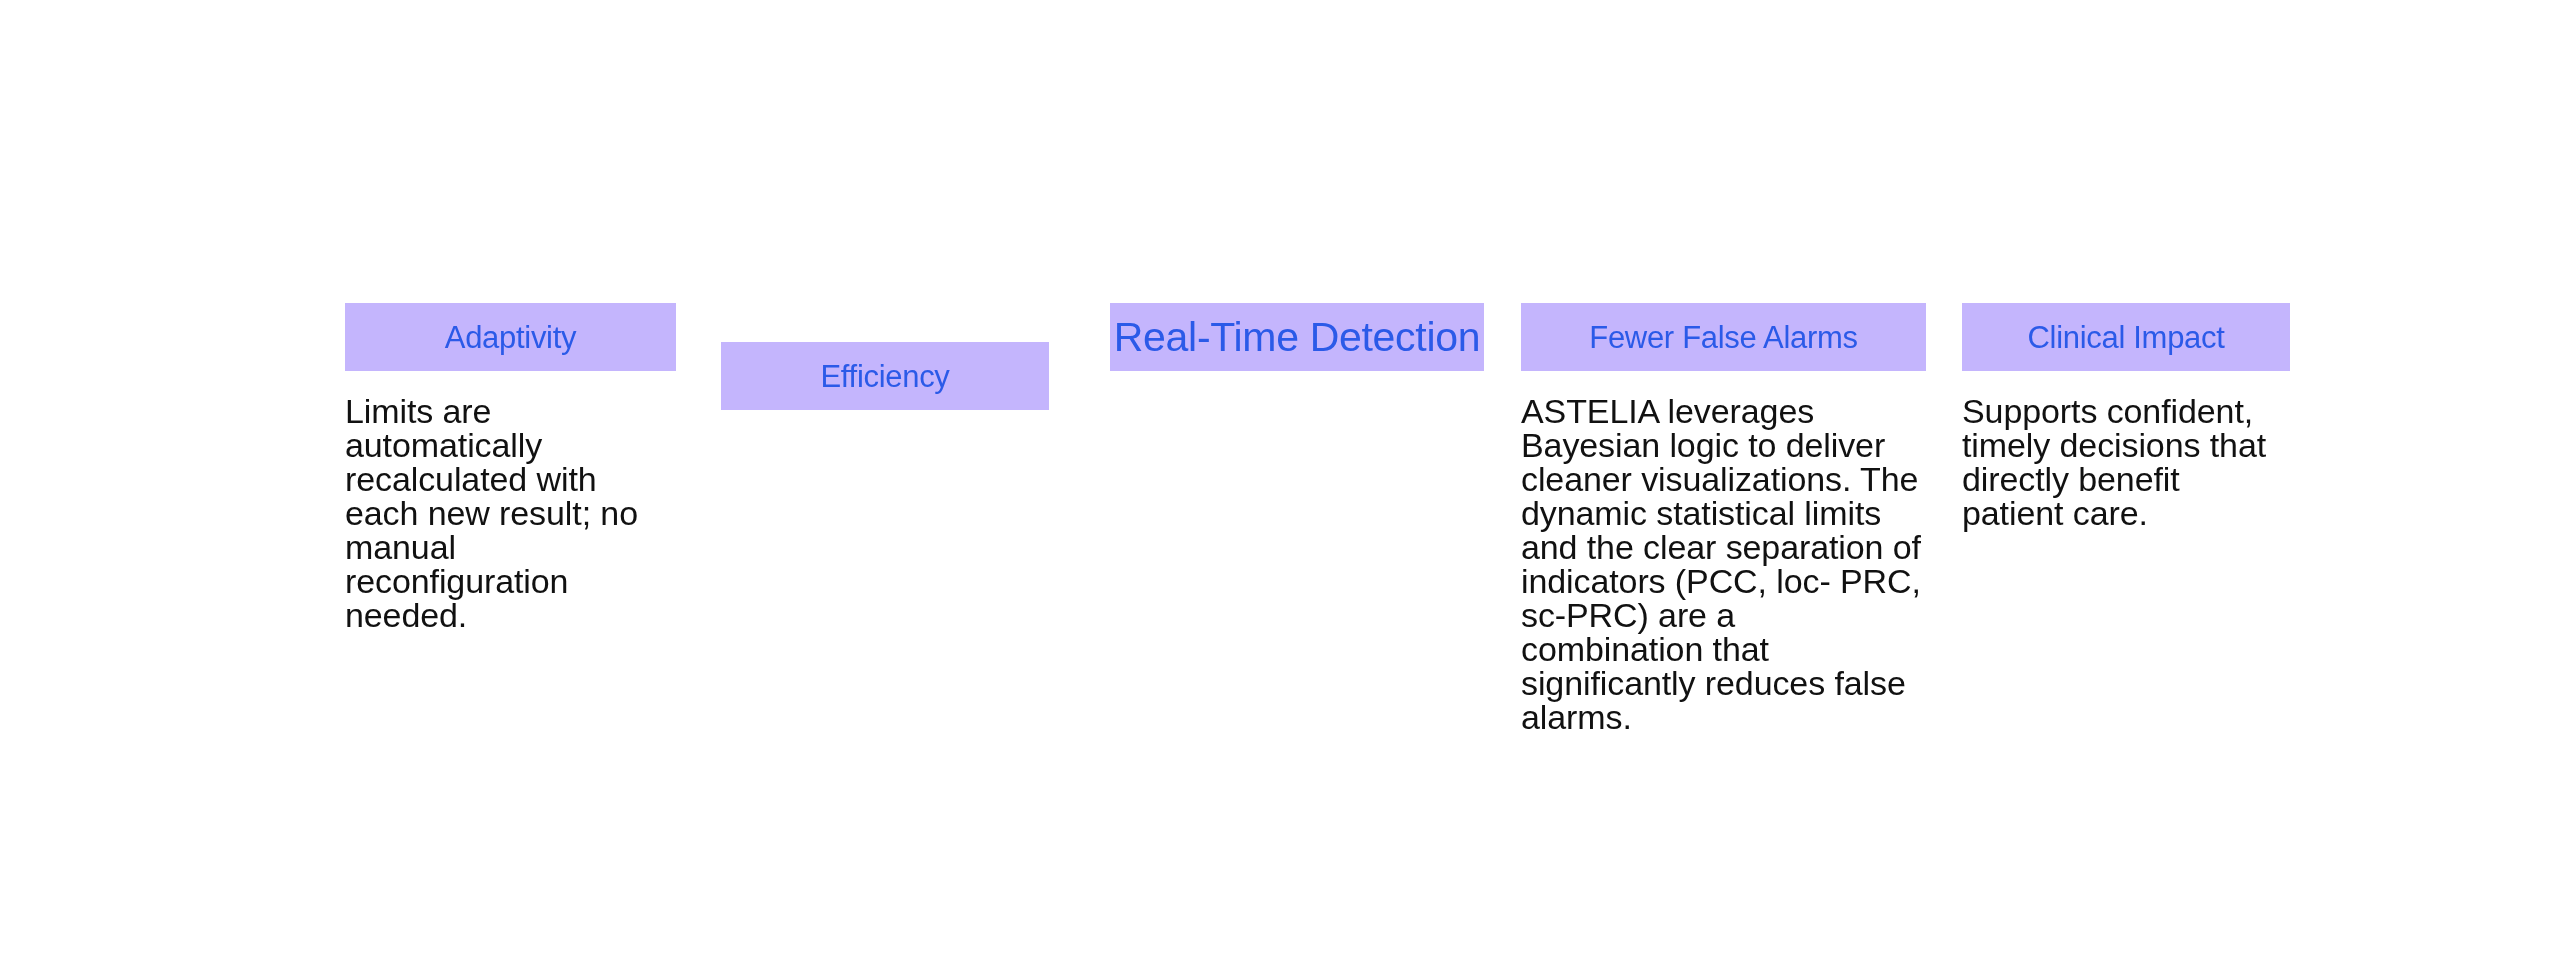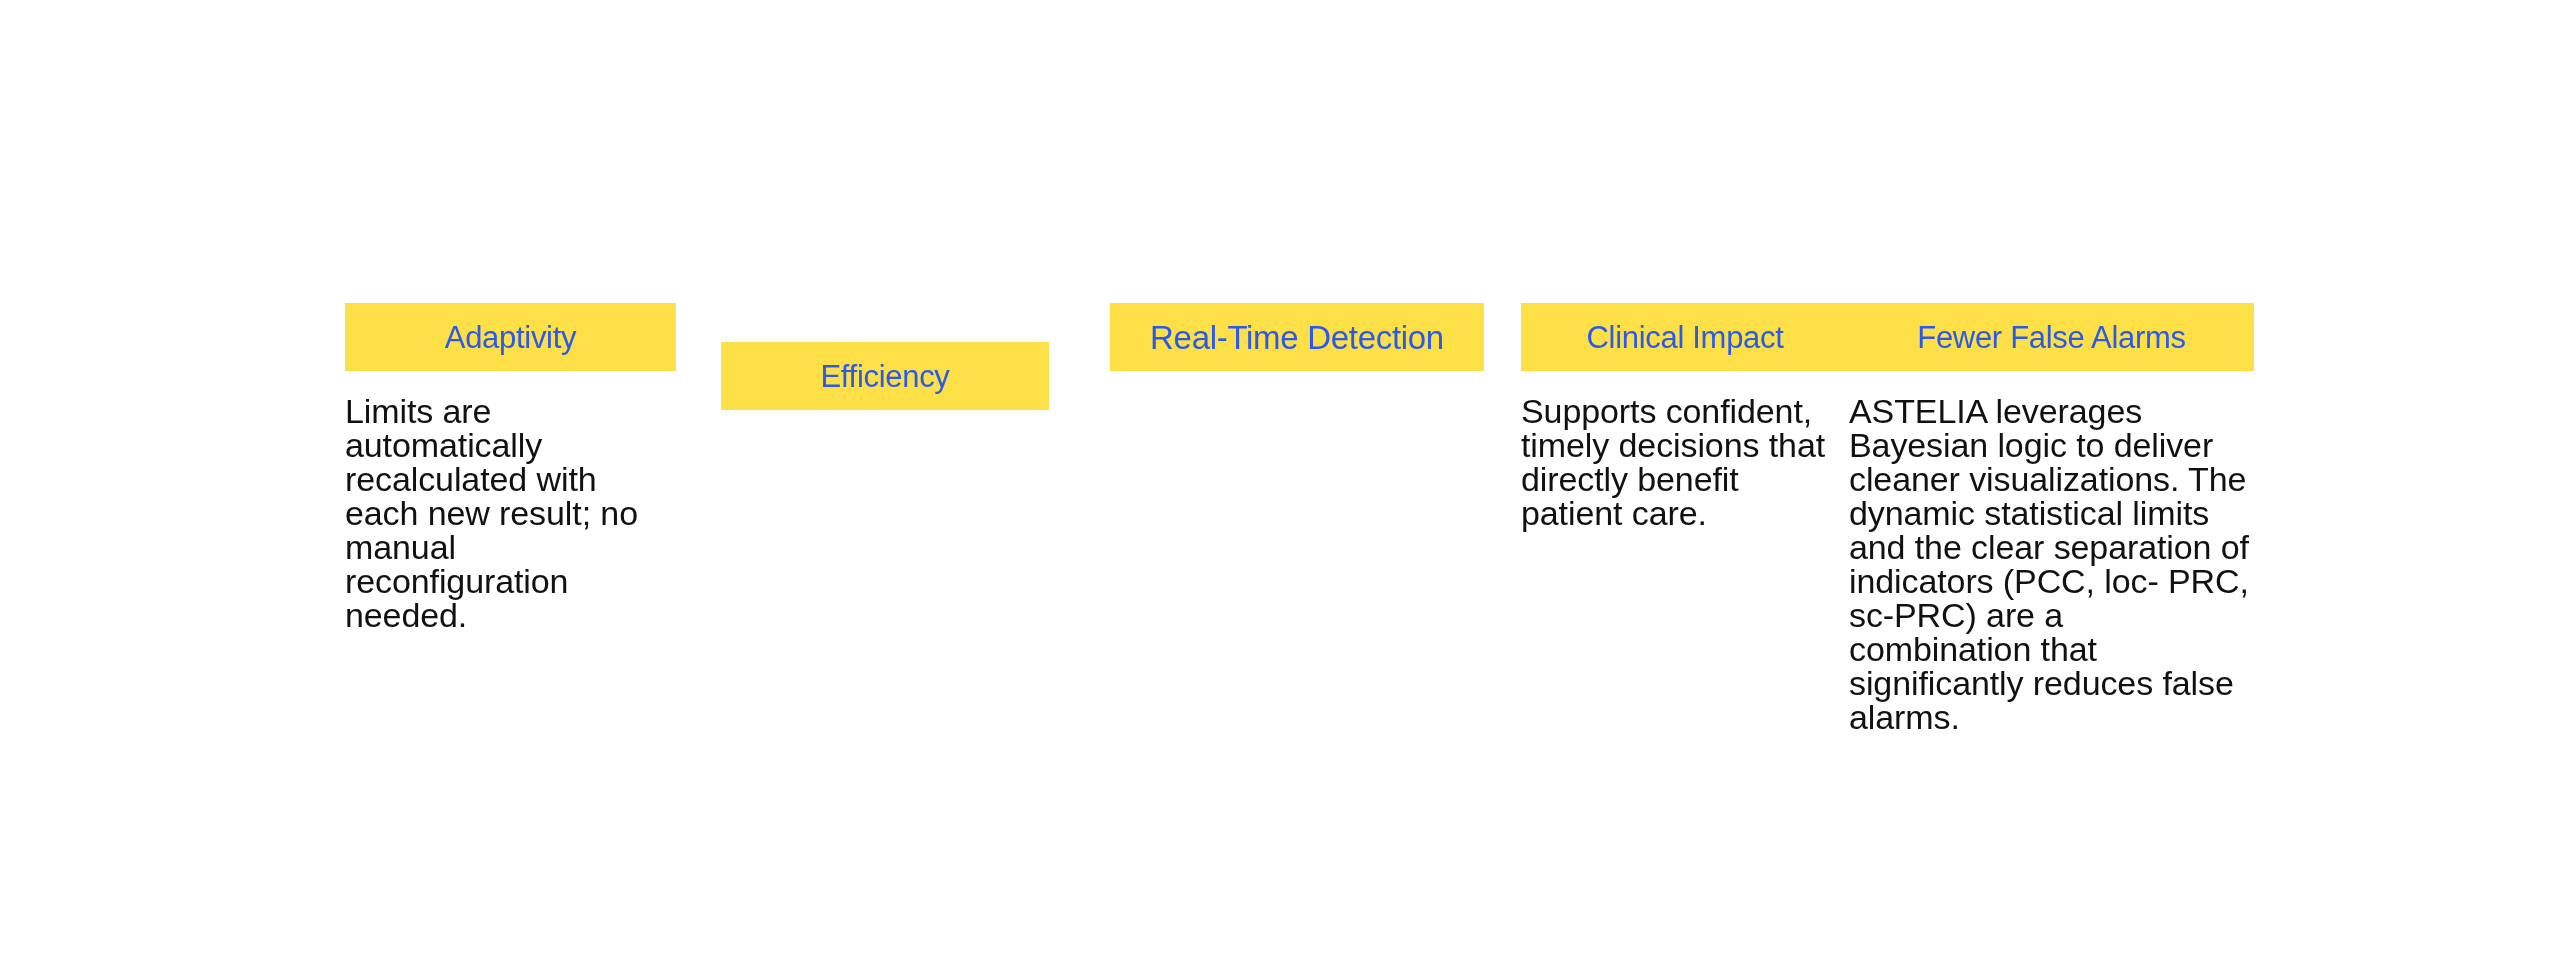--- a/index.html
+++ b/index.html
@@ -40,41 +40,41 @@
   }
 
   
   .col-0 { width: 331px; margin-right: 45px; }
   .col-1 { width: 328px; margin-right: 61px; margin-top: 39px; }
   .col-2 { width: 374px; margin-right: 37px; }
   .col-3 { width: 405px; margin-right: 36px; }
   .col-4 { width: 328px; margin-right: 0; }
 
   .card-header {
-    background: #fde047;
+    background: #c4b5fd;
     height: 68px;
     box-sizing: border-box;
     display: flex;
     align-items: center;
     justify-content: center;
     padding: 0 4.1px;
   }
 
   .card-title {
     color: #2b5ae8;
     font-family: "Liberation Sans", sans-serif;
     font-size: 31px;
     font-weight: 400;
     line-height: 1;
     letter-spacing: -0.3px;
     white-space: nowrap;
   }
 
   
-  .col-2 .card-title { font-size: 33px; }
+  .col-2 .card-title { font-size: 41px; }
 
   .card-body {
     margin-top: 22.5px;
     color: #111111;
     font-family: "Liberation Sans", sans-serif;
     font-size: 34px;
     font-weight: 400;
     line-height: 34px;
     letter-spacing: -0.1px;
     white-space: pre-wrap;
@@ -100,29 +100,29 @@
         <span class="card-title">Efficiency</span>
       </div>
     </div>
 
     <div class="column col-2">
       <div class="card-header">
         <span class="card-title">Real-Time Detection</span>
       </div>
     </div>
 
+    <div class="column col-3">
+      <div class="card-header">
+        <span class="card-title">Fewer False Alarms</span>
+      </div>
+      <div class="card-body">ASTELIA leverages Bayesian logic to deliver cleaner visualizations. The dynamic statistical limits and the clear separation of indicators (PCC, loc- PRC, sc-PRC) are a combination that significantly reduces false alarms.</div>
+    </div>
+
     <div class="column col-4">
       <div class="card-header">
         <span class="card-title">Clinical Impact</span>
       </div>
       <div class="card-body">Supports confident, timely decisions that directly benefit patient care.</div>
     </div>
 
-    <div class="column col-3">
-      <div class="card-header">
-        <span class="card-title">Fewer False Alarms</span>
-      </div>
-      <div class="card-body">ASTELIA leverages Bayesian logic to deliver cleaner visualizations. The dynamic statistical limits and the clear separation of indicators (PCC, loc- PRC, sc-PRC) are a combination that significantly reduces false alarms.</div>
-    </div>
-
   </div>
 </div>
 
 
 </body></html>

